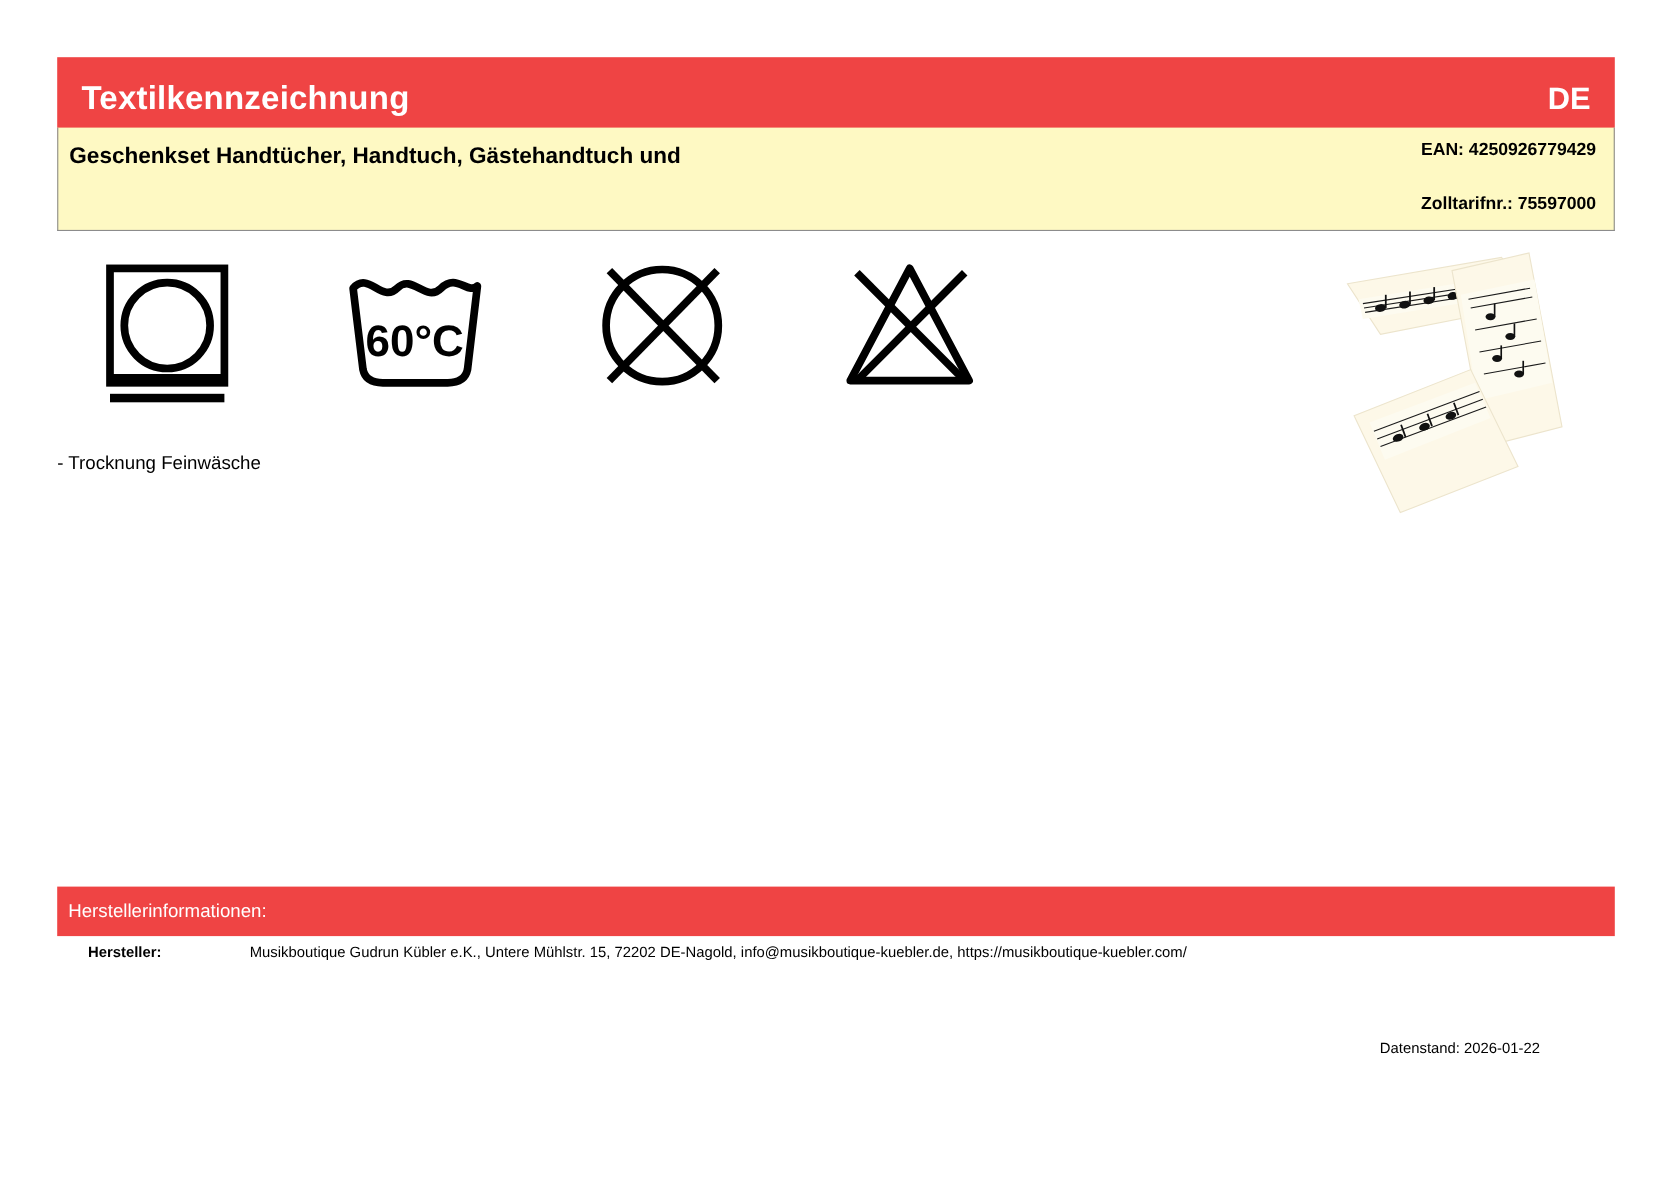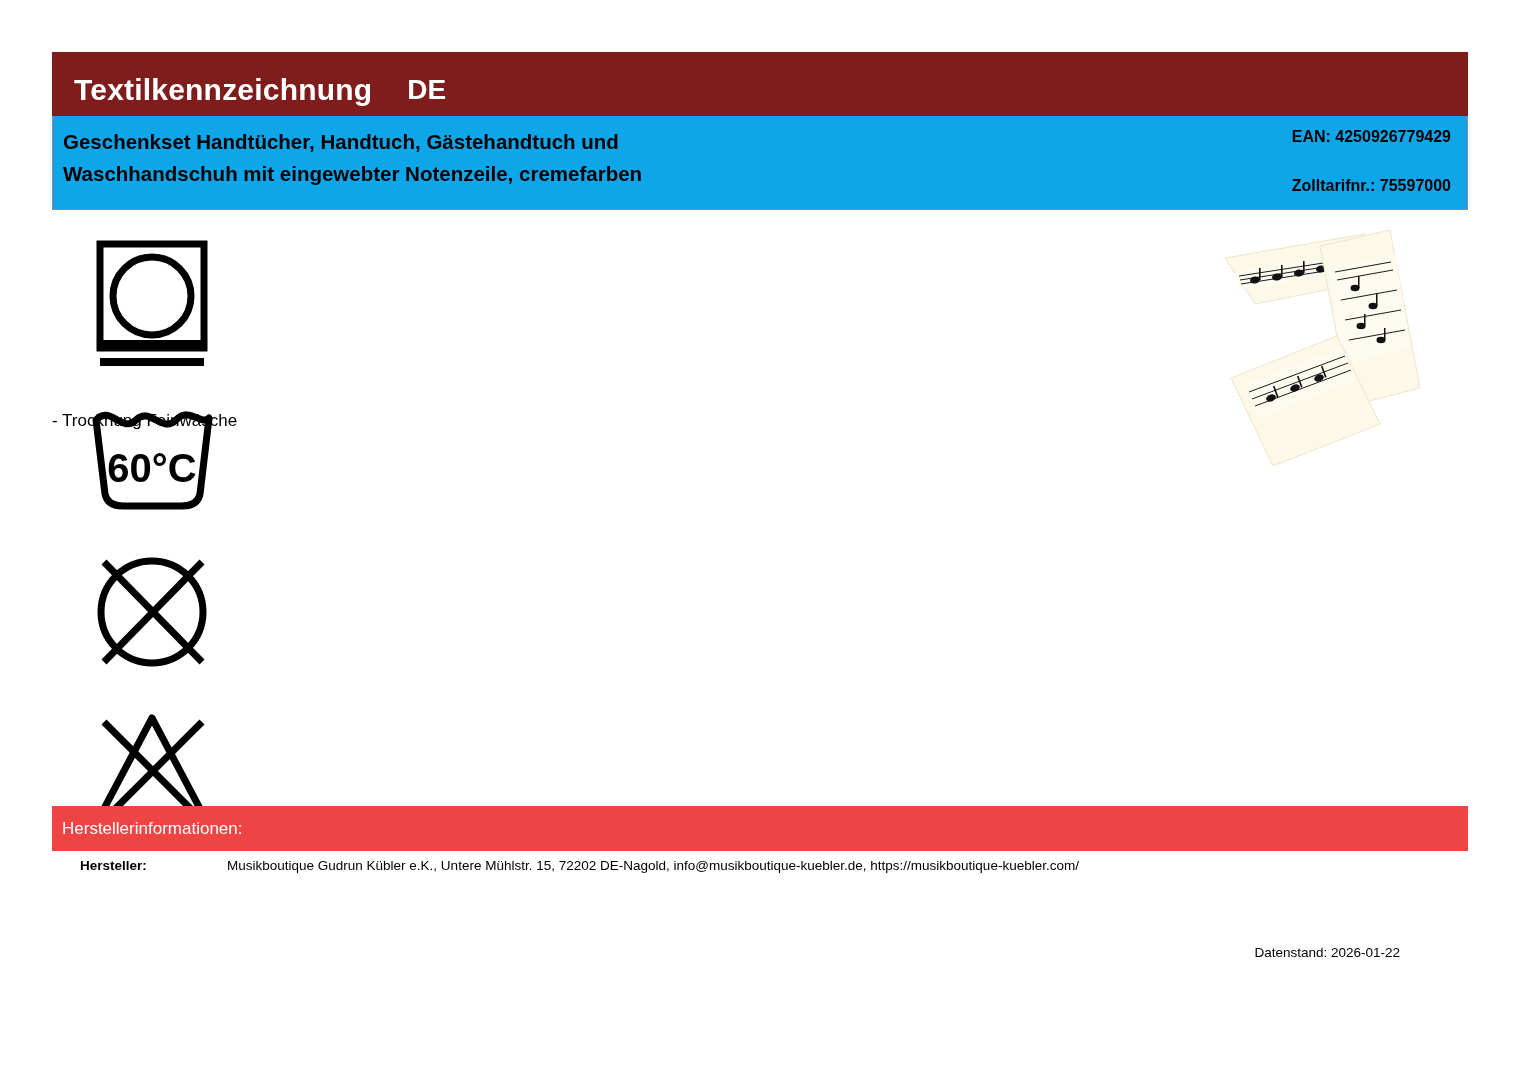--- a/index.html
+++ b/index.html
@@ -22,46 +22,46 @@
     height: 1075px;
   }
 
   
   .header-bar {
     position: absolute;
     left: 52px;
     top: 52px;
     width: 1416px;
     height: 75px;
-    background: #7f1d1d;
+    background: #ef4444;
     color: #ffffff;
     display: flex;
     align-items: center;
-    justify-content: flex-start;
+    justify-content: space-between;
     box-sizing: border-box;
     padding: 0 22px 0 22px;
   }
   .header-title {
     font-size: 30px;
     font-weight: bold;
     letter-spacing: 0.2px;
   }
   .header-lang {
     font-size: 28px;
     font-weight: bold;
     margin-left: 35px;
   }
 
   .subheader {
     position: absolute;
     left: 52px;
     top: 116px;
     width: 1416px;
     height: 94px;
-    background: #0ea5e9;
+    background: #fef9c3;
     border: 1px solid #8c8c8c;
     border-top: none;
     box-sizing: border-box;
     display: flex;
     justify-content: space-between;
   }
   .subheader-left {
     padding: 10px 0 0 10px;
     max-width: 1050px;
   }
@@ -85,23 +85,22 @@
     font-weight: bold;
     white-space: nowrap;
   }
 
   
   .symbols {
     position: absolute;
     left: 90px;
     top: 236px;
     display: flex;
-    gap: 28px;
+    gap: 100px;
     align-items: flex-start;
-    flex-direction: column;
   }
   .symbol {
     width: 125px;
     height: 130px;
   }
 
   .care-note {
     position: absolute;
     left: 52px;
     top: 411px;
@@ -169,21 +168,20 @@
 <div class="page">
 
   <div class="header-bar">
     <div class="header-title">Textilkennzeichnung</div>
     <div class="header-lang">DE</div>
   </div>
 
   <div class="subheader">
     <div class="subheader-left">
       <div class="product-line">Geschenkset Handtücher, Handtuch, Gästehandtuch und</div>
-      <div class="product-line">Waschhandschuh mit eingewebter Notenzeile, cremefarben</div>
     </div>
     <div class="subheader-right">
       <div class="meta-line">EAN: 4250926779429</div>
       <div class="meta-line">Zolltarifnr.: 75597000</div>
     </div>
   </div>
 
   <div class="symbols">
 
     <div class="symbol">

